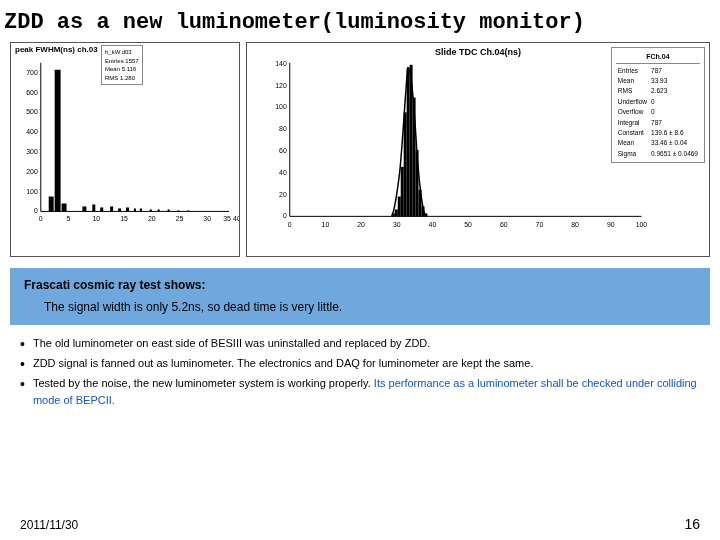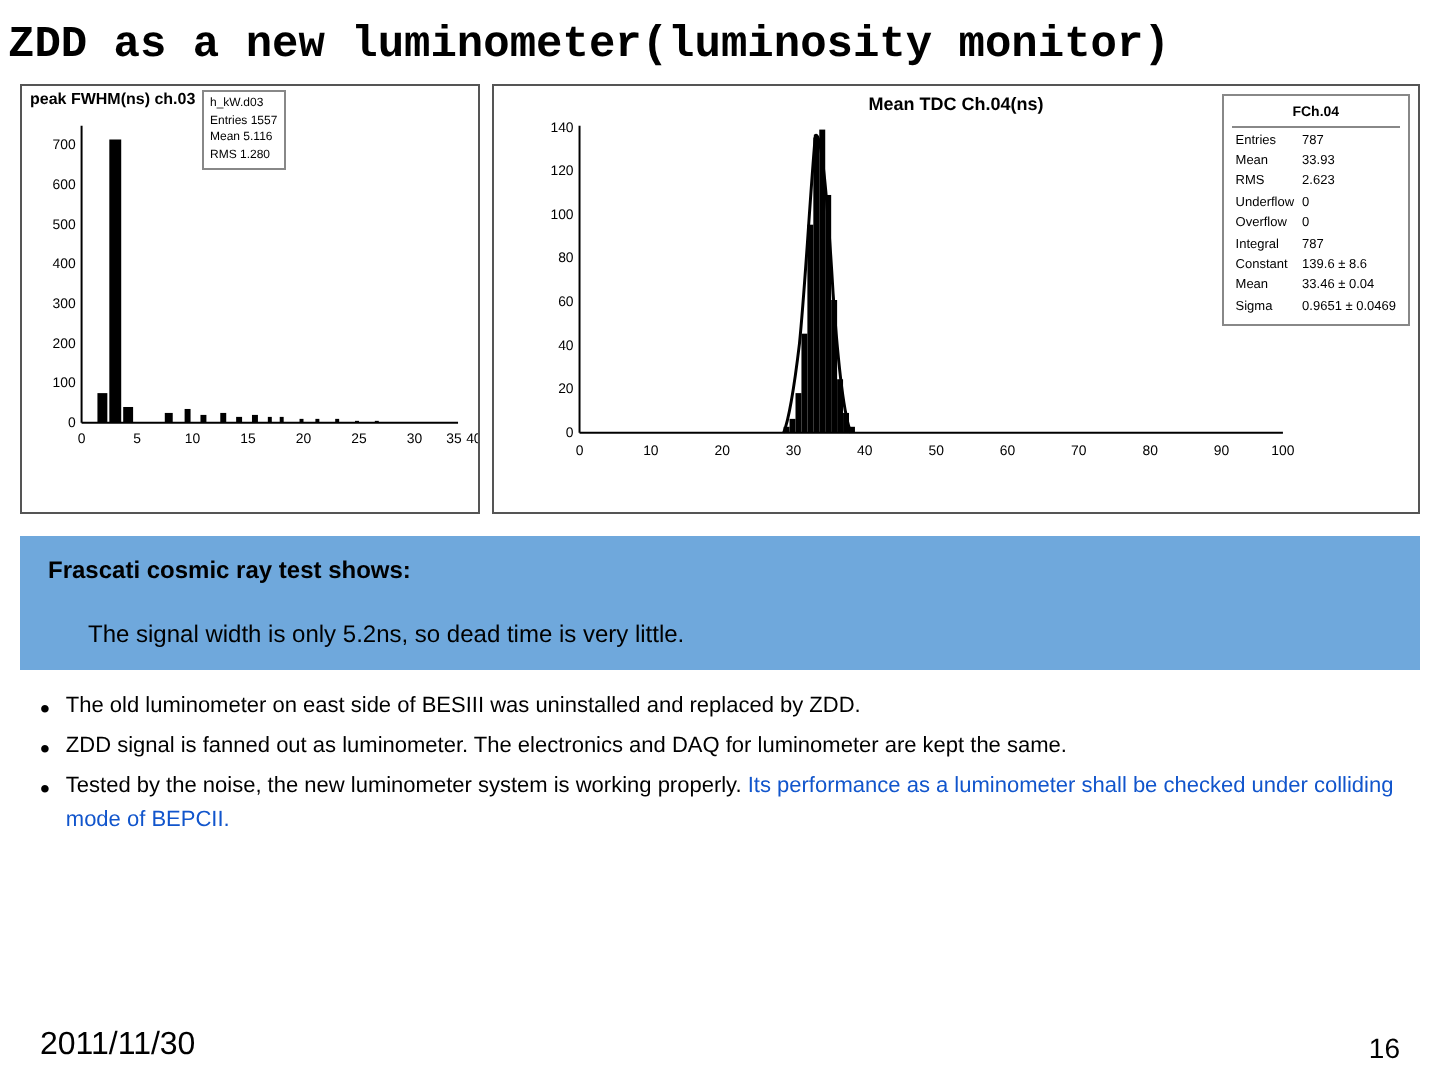--- a/index.html
+++ b/index.html
@@ -119,21 +119,21 @@
       margin: 6px 10px 4px 10px;
       padding: 8px 14px;
       font-size: 12px;
       color: #000;
       line-height: 1.6;
     }
 
     #highlight-box .hl-title {
       font-weight: bold;
       font-size: 12px;
-      margin-bottom: 12px;
+      margin-bottom: 2px;
     }
 
     #highlight-box .hl-line {
       padding-left: 20px;
       font-size: 12px;
     }
 
     .orange-text {
       color: #e67c00;
     }
@@ -175,21 +175,21 @@
       bottom: 8px;
       left: 0;
       right: 0;
       display: flex;
       justify-content: space-between;
       align-items: flex-end;
       padding: 0 20px;
     }
 
     #footer-date {
-      font-size: 16px;
+      font-size: 12px;
       color: #000;
     }
 
     #footer-slide {
       font-size: 30px;
       font-weight: bold;
       color: #cc0000;
       text-align: right;
     }
   </style>
@@ -248,21 +248,21 @@
       <rect x="130" y="167" width="2" height="3" fill="#000"></rect>
       <rect x="140" y="168" width="2" height="2" fill="#000"></rect>
       <rect x="148" y="168" width="2" height="2" fill="#000"></rect>
       <rect x="158" y="168" width="2" height="2" fill="#000"></rect>
       <rect x="168" y="169" width="2" height="1" fill="#000"></rect>
       <rect x="178" y="169" width="2" height="1" fill="#000"></rect>
     </svg>
   </div>
 
   <div class="chart-container" id="chart-right">
-    <div class="chart-title-right">Mean TDC Ch.04(ns)</div>
+    <div class="chart-title-right">Slide TDC Ch.04(ns)</div>
 
     <div class="stats-box-right">
       <div class="box-title">FCh.04</div>
       <table>
         <tbody>
             <tr>
               <td>Entries</td>
               <td>787</td>
             </tr>
         <tr>

